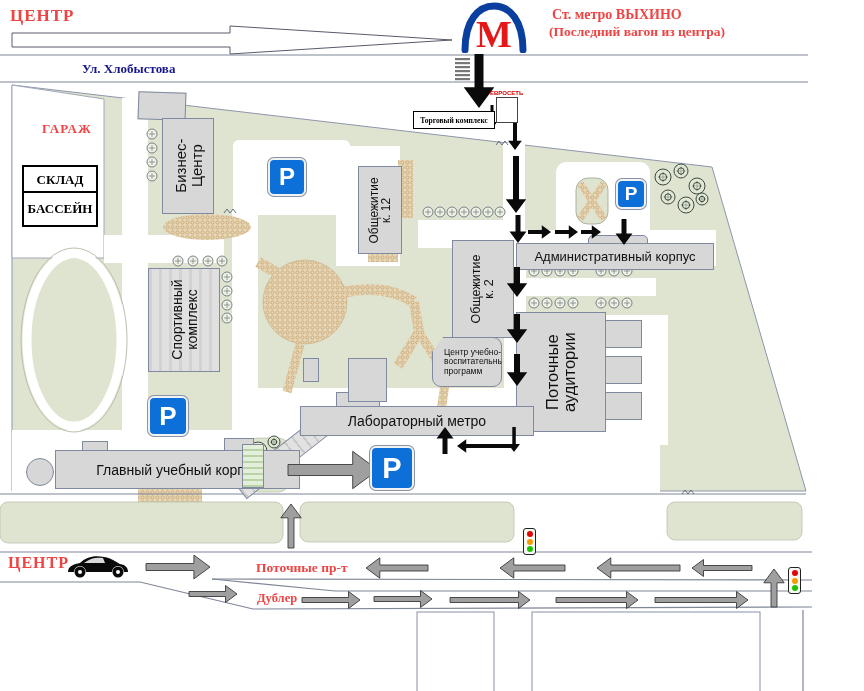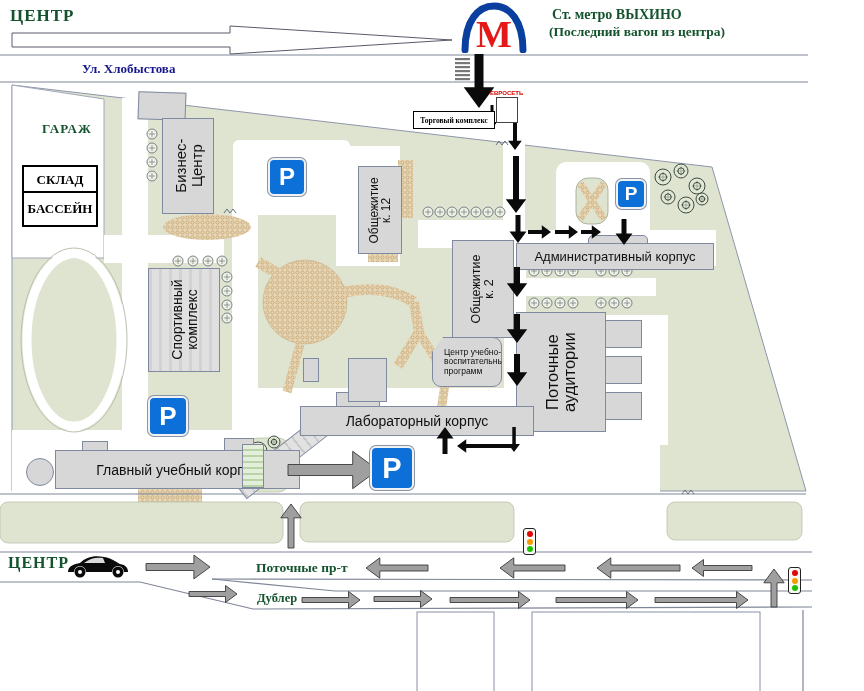--- a/index.html
+++ b/index.html
@@ -2,21 +2,21 @@
 <html style="--campus-green: #dfe4d1; --parking-blue: #0d6fd8; --metro-blue: #0a3fa0; --metro-red: #e41818; --street-blue: #16168c; --sand: #e7d6b4;"><head>
 <meta charset="utf-8">
 <style>
   html,body{margin:0;padding:0;background:#fff;}
   .stage{position:relative;width:864px;height:691px;background:#fff;overflow:hidden;
          font-family:"Liberation Sans",sans-serif;}
   svg.layer{position:absolute;left:0;top:0;}
   #overlay{pointer-events:none;}
   .abs{position:absolute;}
   
-  .serifb{font-family:"Liberation Serif",serif;font-weight:bold;color:#14532d;}
+  .serifb{font-family:"Liberation Serif",serif;font-weight:bold;color:#ef4444;}
   .blue-street{color:var(--street-blue);margin-left:6px;}
   .bldg{position:absolute;background:#d7d7d7;border:1px solid #7f89a0;
         display:flex;align-items:center;justify-content:center;color:#101010;z-index:2;}
   .bldg .vlabel{transform:rotate(-90deg);white-space:pre-line;text-align:center;
         line-height:1.04;display:inline-block;width:max-content;}
   .bldg .hlabel{white-space:pre-line;text-align:left;line-height:1.12;}
   .whitebox{position:absolute;background:#fff;border:2px solid #000;z-index:4;
         display:flex;align-items:center;justify-content:center;
         font-family:"Liberation Serif",serif;font-weight:bold;}
   .psign{position:absolute;background:var(--parking-blue);border:2px solid #f2f2f2;
@@ -367,21 +367,21 @@
        clip-path:polygon(0 30%,16% 0,100% 0,100% 100%,0 100%);justify-content:flex-start;padding-left:11px;box-sizing:border-box;border-radius:9px;">
     <span class="hlabel">Центр учебно-
 воспитательных
 программ</span>
   </div>
 
   <div class="bldg" style="left:336px;top:392px;width:42px;height:16px;"></div>
   <div class="bldg" style="left:303px;top:358px;width:14px;height:22px;"></div>
   <div class="bldg" style="left:348px;top:358px;width:37px;height:42px;"></div>
   <div class="bldg" style="left:300px;top:406px;width:232px;height:28px;font-size:14px;">
-    <span>Лабораторный корпус</span>
+    <span>Лабораторный метро</span>
   </div>
 
   <div class="bldg" style="left:227px;top:442px;width:120px;height:20px;transform:rotate(-38deg);
        background:repeating-linear-gradient(90deg,#c9c9c9 0 2px,#e2e2e2 2px 9px);z-index:1;"></div>
 
   <div class="bldg" style="left:26px;top:458px;width:26px;height:26px;border-radius:50%;"></div>
   <div class="bldg" style="left:82px;top:441px;width:24px;height:11px;"></div>
   <div class="bldg" style="left:224px;top:438px;width:28px;height:14px;"></div>
   <div class="bldg" style="left:55px;top:450px;width:243px;height:37px;font-size:14px;">
     <span>Главный учебный корпус</span>

